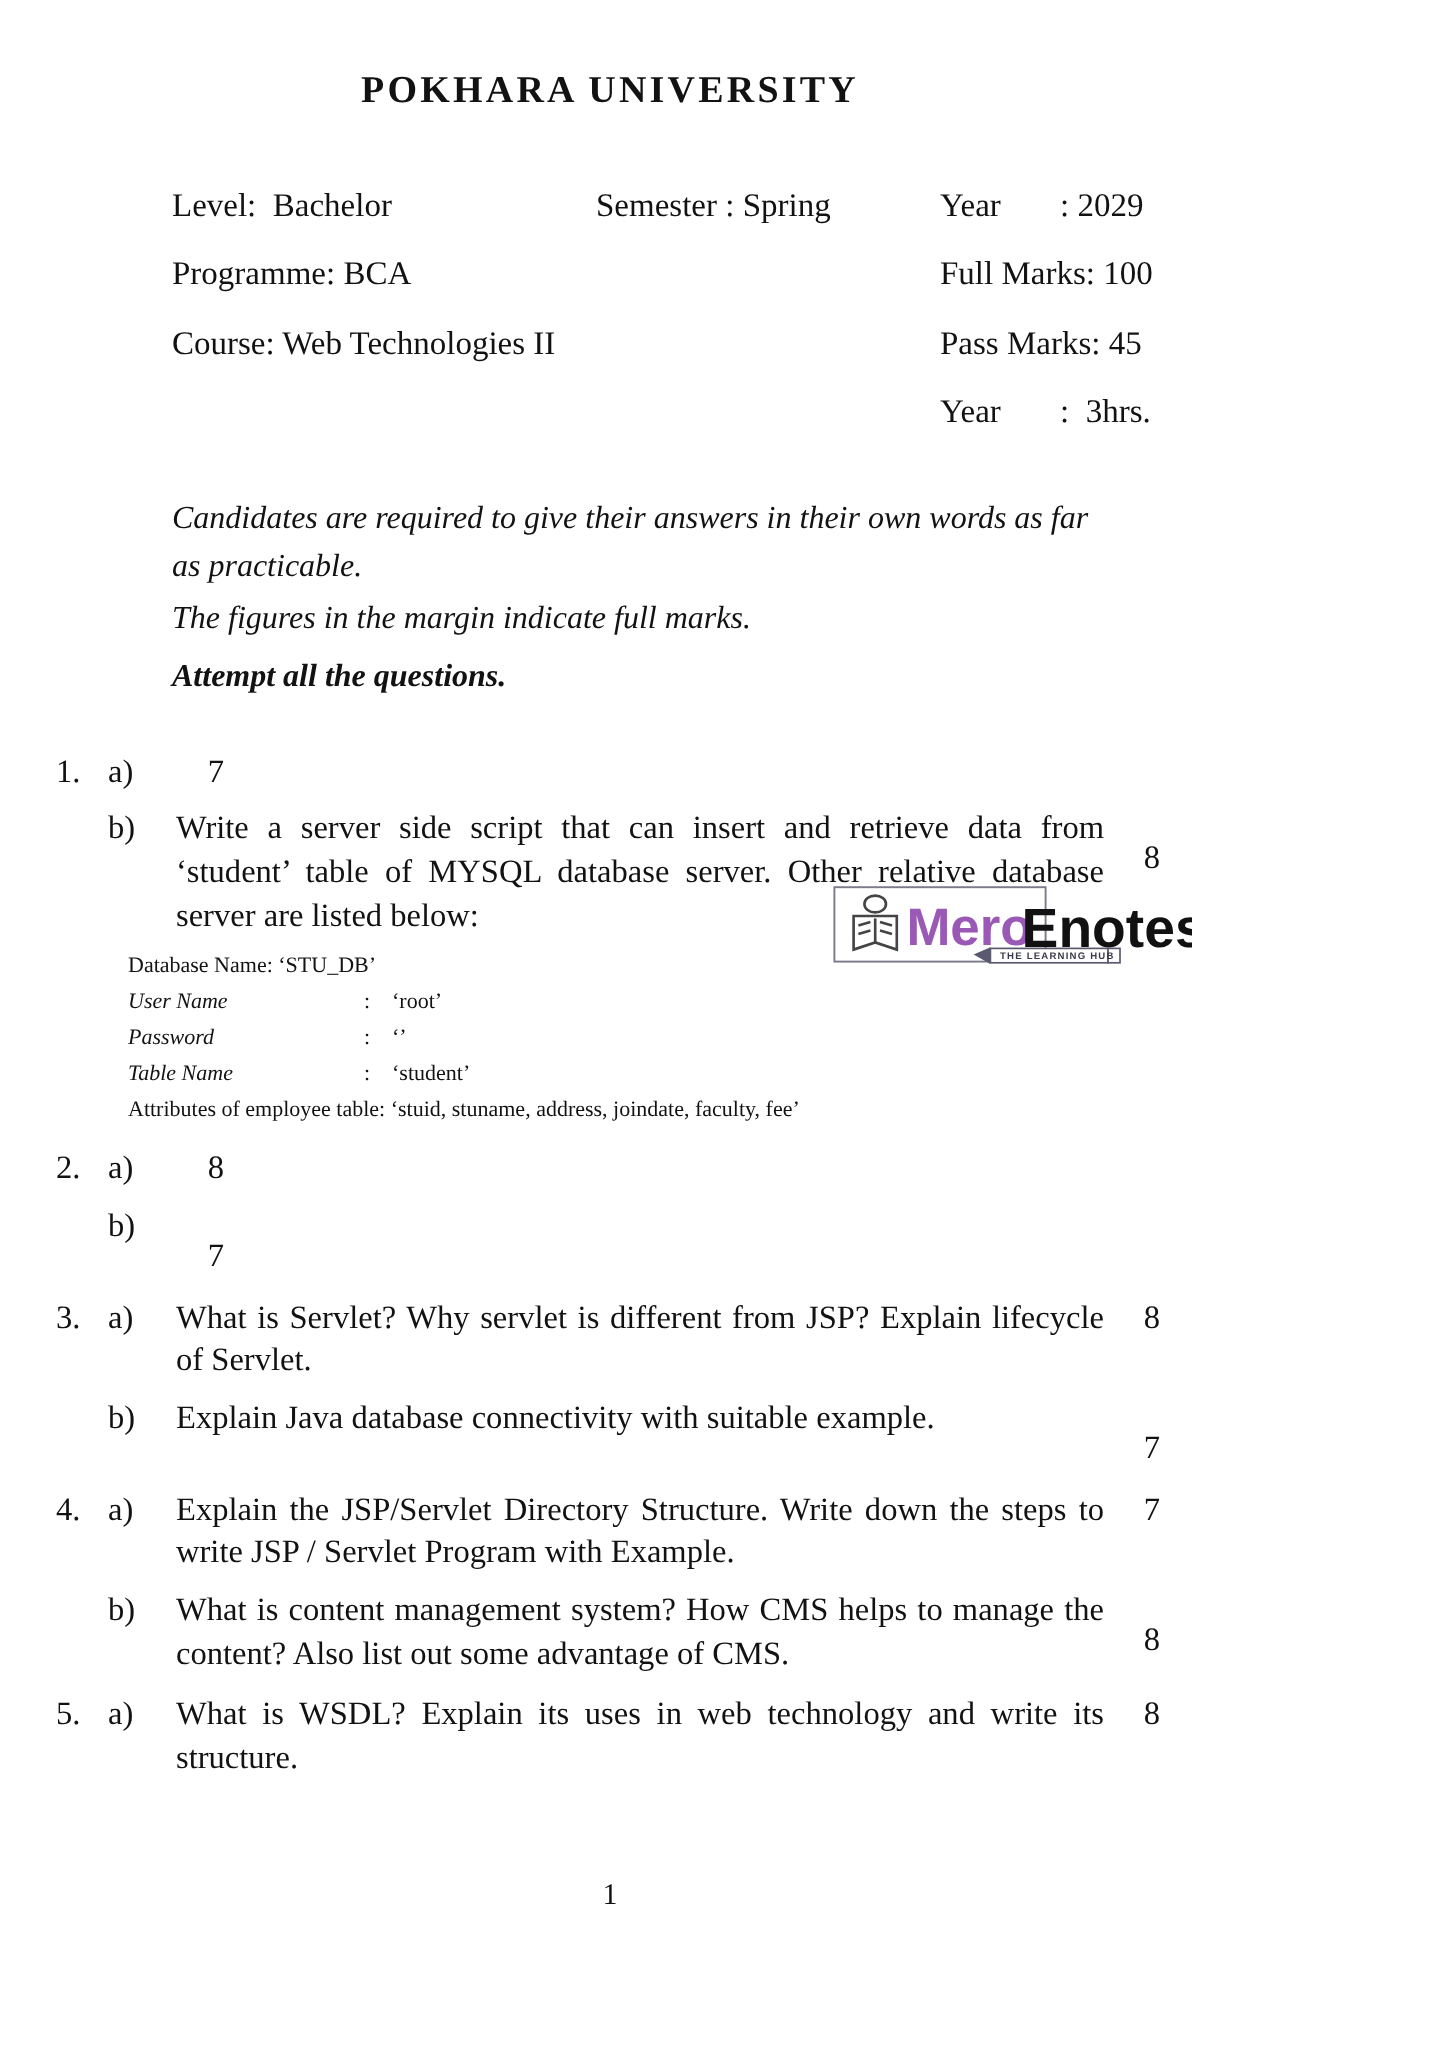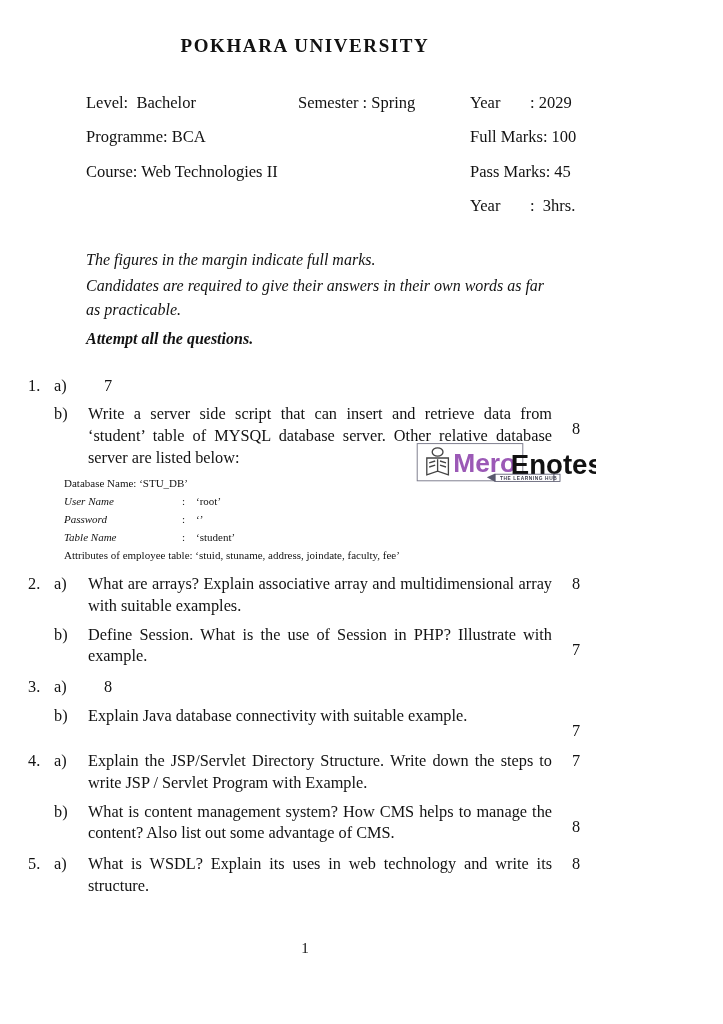--- a/index.html
+++ b/index.html
@@ -159,22 +159,22 @@
       <div class="hdr-right">Pass Marks: 45</div>
     </div>
     <div class="hdr-row">
       <div class="hdr-left"></div>
       <div class="hdr-mid"></div>
       <div class="hdr-right"><span class="lbl">Year</span><span>:  3hrs.</span></div>
     </div>
   </div>
 
   <div class="instructions">
+    <p>Candidates are required to give their answers in their own words as far as practicable.</p>
     <p>The figures in the margin indicate full marks.</p>
-    <p>Candidates are required to give their answers in their own words as far as practicable.</p>
     <p class="strong">Attempt all the questions.</p>
   </div>
 
   <div class="questions">
 
     <div class="qgroup">
       <div class="qrow">
         <div class="qnum">1.</div>
         <div class="qlet">a)</div>
         <div class="qmark">7</div>
@@ -208,35 +208,34 @@
         <div class="db-line">
           <div class="db-full">Attributes of employee table: ‘stuid, stuname, address, joindate, faculty, fee’</div>
         </div>
       </div>
     </div>
 
     <div class="qgroup">
       <div class="qrow">
         <div class="qnum">2.</div>
         <div class="qlet">a)</div>
-        <div class="qtext">What are arrays? Explain associative array and multidimensional array with suitable examples.</div>
         <div class="qmark">8</div>
       </div>
       <div class="qrow">
         <div class="qnum"></div>
         <div class="qlet">b)</div>
-        <div class="qtext">Define Session. What is the use of Session in PHP? Illustrate with example.</div>
         <div class="qmark low">7</div>
       </div>
     </div>
 
     <div class="qgroup">
       <div class="qrow">
         <div class="qnum">3.</div>
         <div class="qlet">a)</div>
+        <div class="qtext">What is Servlet? Why servlet is different from JSP? Explain lifecycle of Servlet.</div>
         <div class="qmark">8</div>
       </div>
       <div class="qrow">
         <div class="qnum"></div>
         <div class="qlet">b)</div>
         <div class="qtext nojustify">Explain Java database connectivity with suitable example.</div>
         <div class="qmark low">7</div>
       </div>
     </div>
 

